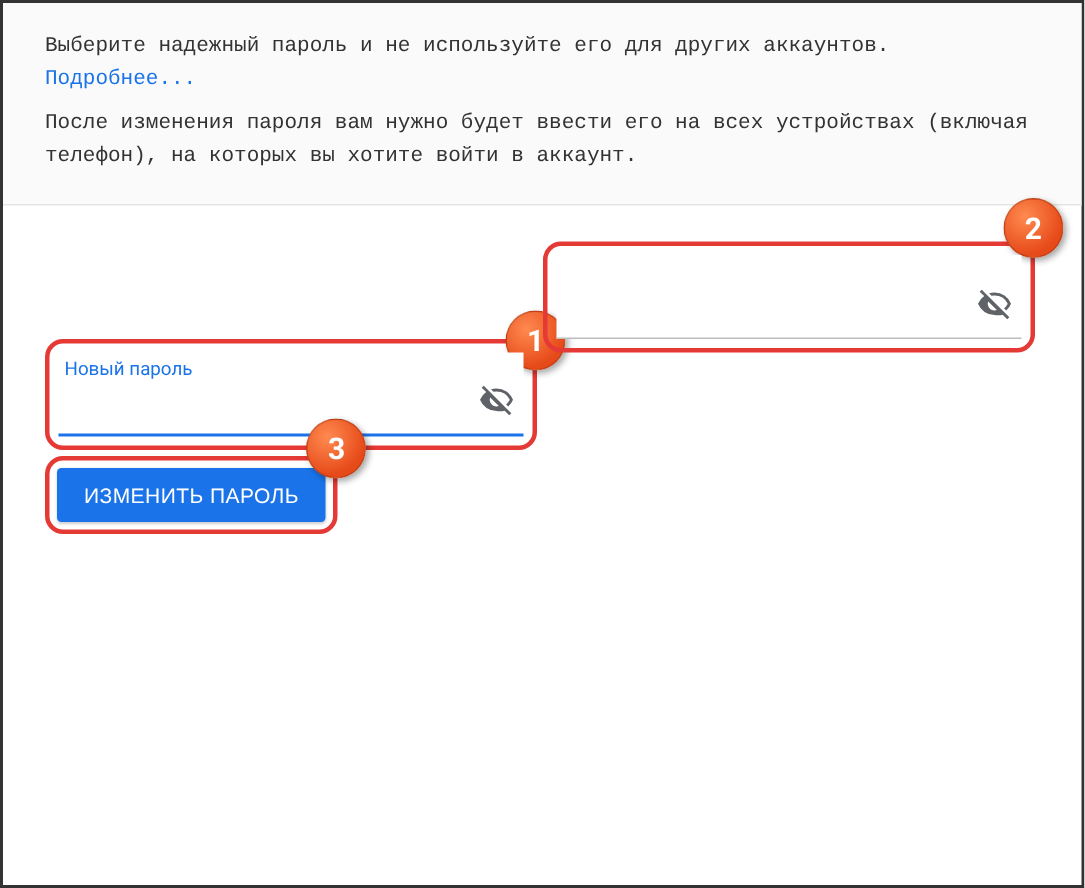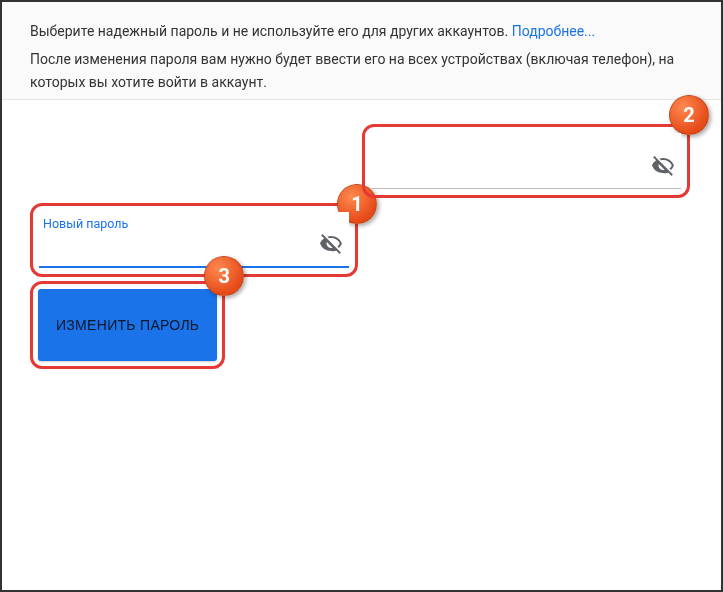--- a/index.html
+++ b/index.html
@@ -10,23 +10,24 @@
       height: 592px;
       position: relative;
     }
     .outer {
       border: 2px solid #333;
       width: 723px;
       height: 592px;
       padding: 0;
     }
     .top-section {
-      padding: 18px 28px 0 28px;
+      padding: 18px 28px 14px 28px;
       border-bottom: 1px solid #e5e5e5;
       background: #fafafa;
+      font-family: Liberation Mono, monospace;
     }
     .intro-line {
       font-size: 14px;
       color: #333;
       line-height: 1.6;
       margin-bottom: 6px;
     }
     .intro-line a, .link {
       color: #1a73e8;
       text-decoration: none;
@@ -57,21 +58,21 @@
       justify-content: center;
       box-shadow: 2px 2px 4px rgba(0,0,0,0.35);
       border: 1px solid rgba(0,0,0,0.15);
     }
     .field-wrap {
       width: 310px;
       height: 56px;
       position: relative;
       background: #fff;
       display: flex;
-      align-items: flex-start;
+      align-items: center;
       padding: 0 40px 6px 4px;
     }
     .field-wrap.focused {
       border-bottom: 2px solid #1a73e8;
     }
     .field-wrap.normal {
       border-bottom: 1px solid #bdbdbd;
     }
     .floating-label {
       position: absolute;
@@ -110,24 +111,24 @@
       color: #222;
       margin-bottom: 10px;
     }
     .strength-text {
       font-size: 14px;
       color: #6b6b6b;
       line-height: 1.55;
     }
     .submit-btn {
       background: #1a73e8;
-      color: #0f172a;
+      color: #ffffff;
       text-transform: uppercase;
       border: none;
-      padding: 28px 18px;
+      padding: 10px 18px;
       font-size: 14px;
       font-weight: 500;
       letter-spacing: 0.3px;
       border-radius: 3px;
       cursor: pointer;
       box-shadow: 0 1px 2px rgba(0,0,0,0.2);
     }
     .group1 { margin-bottom: 0; }
     .group2 { margin-bottom: 28px; }
   </style>

